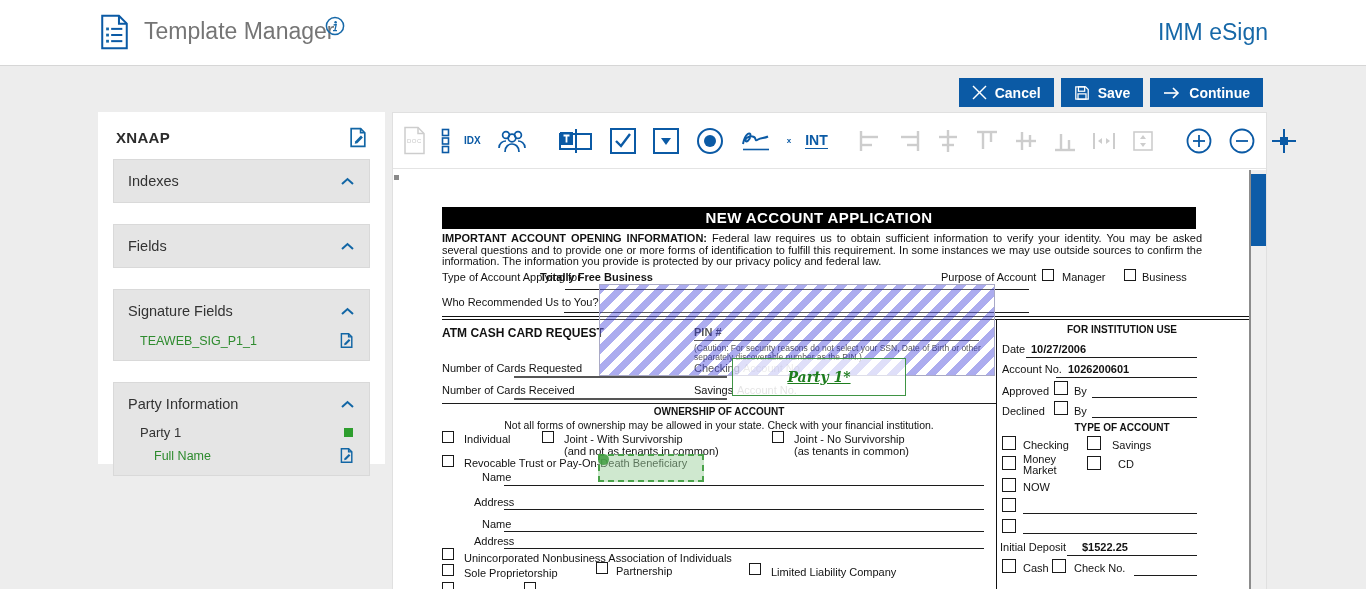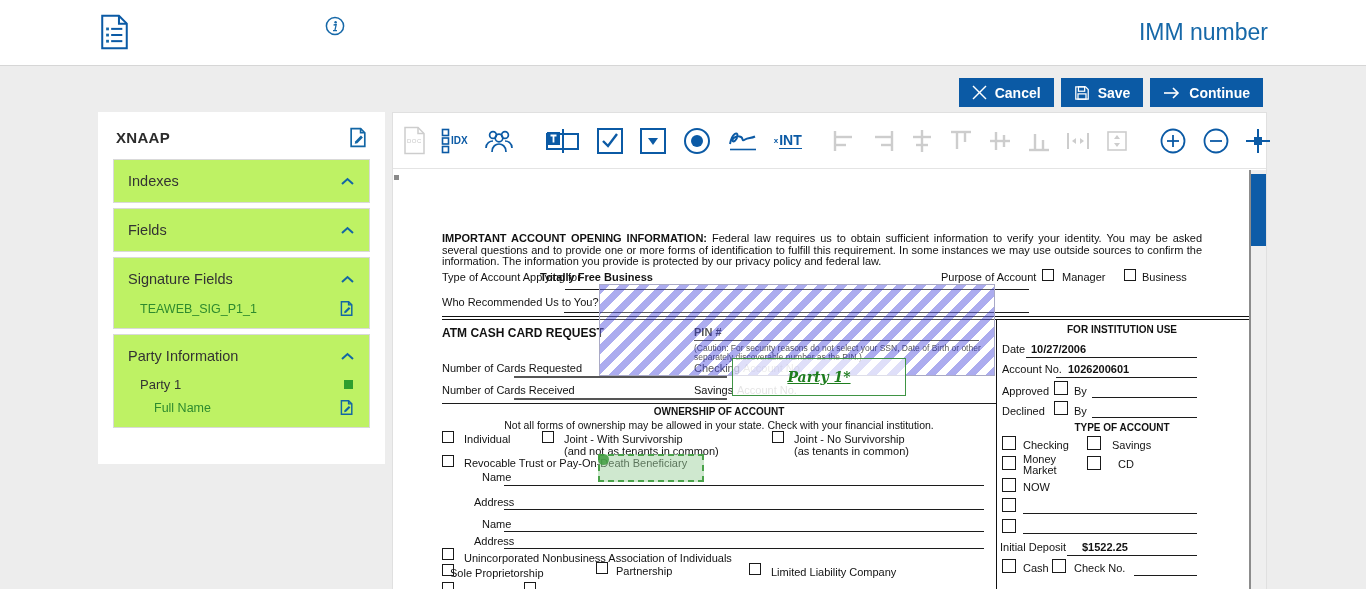--- a/index.html
+++ b/index.html
@@ -16,37 +16,37 @@
 
   
   .action-bar { position:absolute; top:78px; right:103px; display:flex; gap:7px; }
   .abtn { height:29px; background:#0b5aa5; color:#fff; border:none; font-family:"Liberation Sans",sans-serif;
           font-size:14px; font-weight:bold; display:flex; align-items:center; gap:8px; padding:0 13px; cursor:pointer; }
 
   
   .sidebar { position:absolute; left:98px; top:112px; width:287px; height:352px; background:#fff; }
   .sb-head { display:flex; justify-content:space-between; align-items:center; padding:15px 16px 11px 18px; }
   .sb-title { font-size:15px; font-weight:bold; color:#2b2b2b; letter-spacing:.3px; }
-  .sb-sec { border:1px solid #d9d9d9; margin:0 15px 5px 15px; background:#bef264; }
+  .sb-sec { border:1px solid #d9d9d9; margin:0 15px 21px 15px; background:#e5e5e5; }
   .sec-head { display:flex; justify-content:space-between; align-items:center; padding:13px 14px; cursor:pointer; }
   .sec-label { font-size:14.5px; color:#333; }
   .sec-item { display:flex; justify-content:space-between; align-items:center; padding:0 14px 11px 26px; }
   .green-txt { color:#2e8b2e; font-size:12.5px; }
   .party-row { display:flex; justify-content:space-between; align-items:center; padding:0 16px 7px 26px; }
   .party-name { font-size:13px; color:#333; }
   .green-sq { width:9px; height:9px; background:#2e9e2e; }
   .field-row { display:flex; justify-content:space-between; align-items:center; padding:0 14px 11px 40px;text-align:center; }
 
   
   .main-panel { position:absolute; left:392px; top:112px; width:875px; height:477px;
                 background:#fff; border:1px solid #e0e0e0; }
   .toolbar { position:absolute; left:0; top:0; right:0; height:56px; border-bottom:1px solid #e4e4e4;
              display:flex; align-items:center; padding:0 10px; gap:15px; }
   .tb-sep { width:1px; height:36px; background:#b9b9b9; }
-  .tb-ic { display:flex; align-items:center; gap:1px; cursor:pointer; }
+  .tb-ic { display:flex; align-items:center; gap:14px; cursor:pointer; }
   .tb-ic.dis { cursor:default; }
   .idx-lbl { font-size:10px; font-weight:bold; color:#0b5aa5; }
   .int-x { font-size:8px; font-weight:bold; color:#0b5aa5; }
   .int-lbl { font-size:14px; font-weight:bold; color:#0b5aa5; border-bottom:1.5px solid #0b5aa5; }
   .doc-lbl { font-size:6px; color:#c8c8c8; position:absolute; left:4px; top:12px; letter-spacing:.5px;}
 
   
   .doc-viewport { position:absolute; left:0; top:57px; width:873px; height:419px; background:#fff; overflow:hidden; }
   .handle { position:absolute; left:1px; top:5px; width:5px; height:5px; background:#8a8a8a; }
   .doc-edge { position:absolute; left:856px; top:0; width:2px; height:100%; background:#8c8c8c; }
@@ -98,28 +98,29 @@
       <path d="M2,1.5 h15 l7,7 v22 h-22 z"></path>
         <path d="M17,1.5 v7 h7"></path>
       <rect x="5.5" y="12" width="2.5" height="2.5" fill="#1668a8" stroke="none"></rect>
         <line x1="10" y1="13.2" x2="20" y2="13.2"></line>
       <rect x="5.5" y="17.5" width="2.5" height="2.5" fill="#1668a8" stroke="none"></rect>
         <line x1="10" y1="18.7" x2="20" y2="18.7"></line>
       <rect x="5.5" y="23" width="2.5" height="2.5" fill="#1668a8" stroke="none"></rect>
         <line x1="10" y1="24.2" x2="20" y2="24.2"></line>
     </svg>
   </span>
+  <span class="hdr-title">Template Manager</span>
   <span class="hdr-info">
     <svg width="20" height="20" viewBox="0 0 20 20">
       <circle cx="10" cy="10" r="8.6" fill="none" stroke="#1668a8" stroke-width="1.5"></circle>
       <circle cx="10.6" cy="6.2" r="1.2" fill="#1668a8"></circle>
       <path d="M8.6,9 l2.6,-.4 -1.3,5.8 M8,14.6 h4" fill="none" stroke="#1668a8" stroke-width="1.3"></path>
     </svg>
   </span>
-  <span class="brand">IMM number</span>
+  <span class="brand">IMM eSign</span>
 </div>
 
 <div class="action-bar">
   <button class="abtn">
     <span>
         <svg width="15" height="15" viewBox="0 0 15 15">
           <line x1="1" y1="1" x2="14" y2="14" stroke="#fff" stroke-width="1.4"></line>
           <line x1="14" y1="1" x2="1" y2="14" stroke="#fff" stroke-width="1.4"></line>
         </svg>
       </span>
@@ -367,20 +368,21 @@
           <line x1="13" y1="1" x2="13" y2="25"></line>
           <line x1="1" y1="13" x2="25" y2="13"></line>
           <rect x="9" y="9" width="8" height="8" fill="#0b5aa5" stroke="none"></rect>
         </svg>
     </span>
   </div>
 
   <div class="doc-viewport">
     <span class="handle"></span>
 
+    <div class="titlebar">NEW ACCOUNT APPLICATION</div>
 
     <div class="intro"><span class="b">IMPORTANT ACCOUNT OPENING INFORMATION:</span><span> Federal law requires us to obtain sufficient information to verify your identity. You may be asked several questions and to provide one or more forms of identification to fulfill this requirement. In some instances we may use outside sources to confirm the information. The information you provide is protected by our privacy policy and federal law.</span></div>
 
     <span class="t" style="left:49px; top:101px">Type of Account Applying for</span>
     <span class="t b" style="left:147px; top:101px">Totally Free Business</span>
     <span class="ln" style="left:172px; top:119px; width:464px"></span>
     <span class="t" style="left:548px; top:101px">Purpose of Account</span>
     <span class="cb" style="left:649px; top:99px"></span>
     <span class="t" style="left:669px; top:101px">Manager</span>
     <span class="cb" style="left:731px; top:99px"></span>
@@ -426,21 +428,21 @@
     <span class="t" style="left:81px; top:326px">Address</span>
     <span class="ln" style="left:111px; top:339px; width:480px"></span>
     <span class="t" style="left:89px; top:348px">Name</span>
     <span class="ln" style="left:111px; top:361px; width:480px"></span>
     <span class="t" style="left:81px; top:365px">Address</span>
     <span class="ln" style="left:111px; top:378px; width:480px"></span>
 
     <span class="cb" style="left:49px; top:378px"></span>
     <span class="t" style="left:71px; top:382px">Unincorporated Nonbusiness Association of Individuals</span>
     <span class="cb" style="left:49px; top:394px"></span>
-    <span class="t" style="left:57px; top:397px">Sole Proprietorship</span>
+    <span class="t" style="left:71px; top:397px">Sole Proprietorship</span>
     <span class="cb" style="left:203px; top:392px"></span>
     <span class="t" style="left:223px; top:395px">Partnership</span>
     <span class="cb" style="left:356px; top:393px"></span>
     <span class="t" style="left:378px; top:396px">Limited Liability Company</span>
     <span class="cb" style="left:49px; top:412px"></span>
     <span class="cb" style="left:131px; top:412px"></span>
 
     <span class="t b125 c" style="left:729px; top:154px">FOR INSTITUTION USE</span>
     <span class="t" style="left:609px; top:173px">Date</span>
     <span class="t b" style="left:638px; top:173px">10/27/2006</span>

